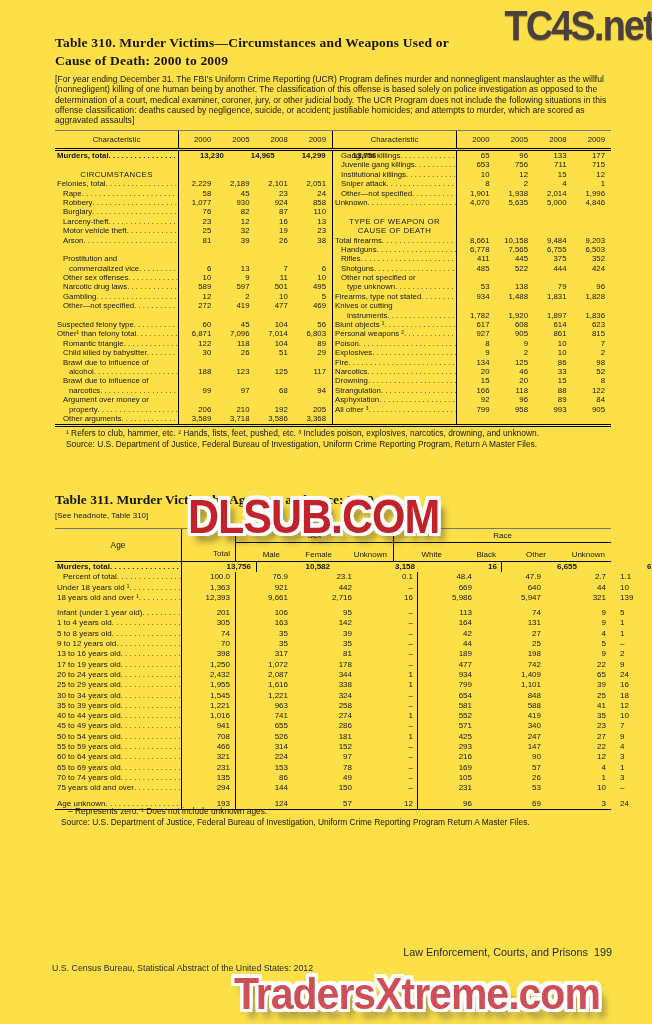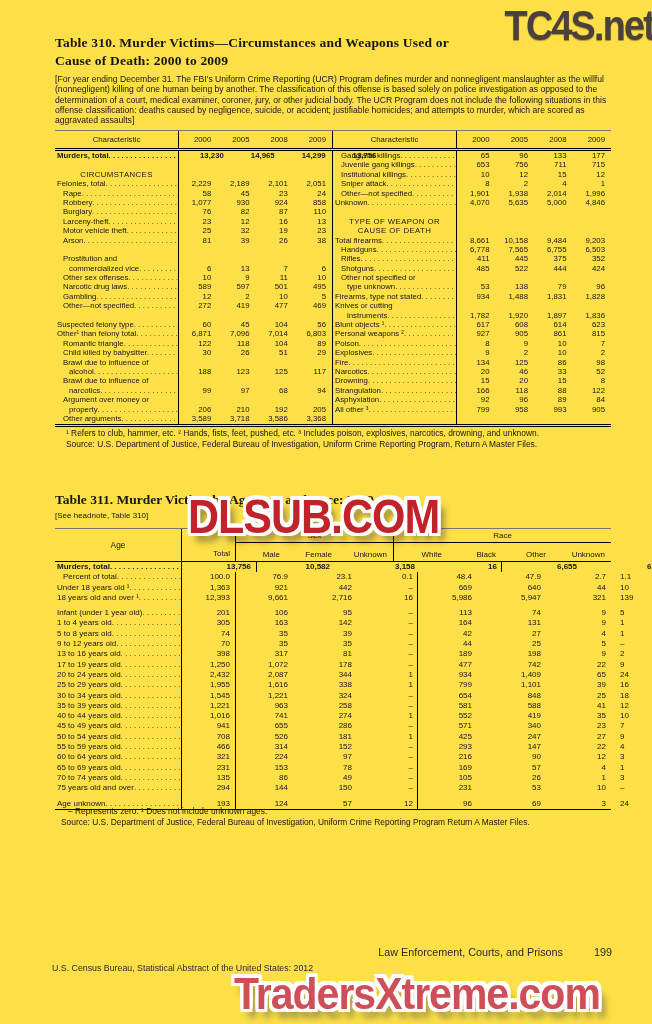--- a/index.html
+++ b/index.html
@@ -73,21 +73,21 @@
   .c1{flex:0 0 54px;align-self:stretch;border-right:1px solid #000;text-align:right;
       padding-right:5px;box-sizing:border-box;}
   .c2,.c3{flex:0 0 52px;text-align:right;padding-right:12px;}
   .c4{flex:0 0 54px;align-self:stretch;border-right:1px solid #000;text-align:right;
       padding-right:4px;box-sizing:border-box;}
   .c5,.c6{flex:0 0 54px;text-align:right;padding-right:15px;}
   .c7{flex:0 0 50px;text-align:right;padding-right:14px;}
   .c8{flex:1;text-align:right;padding-right:16px;}
   
   .foot-ch{position:absolute;top:946px;right:40px;font-size:10.8px;color:#2a2a2a;}
-  .foot-ch .pg{margin-left:31px;}
+  .foot-ch .pg{margin-left:6px;}
   .foot-credit{position:absolute;left:52px;top:963px;font-size:8.8px;color:#2a2a2a;}
   
   .wm{position:absolute;font-weight:bold;white-space:nowrap;z-index:50;}
   .wm-top{top:2px;right:-2px;font-size:42px;letter-spacing:-2px;
       transform:scaleX(.9);transform-origin:right top;color:#4a403c;
       text-shadow:0 1px 1px rgba(90,50,40,.5);}
   .wm-mid{left:188px;top:489px;font-size:43px;letter-spacing:-1px;color:#c2232b;
       transform:scaleY(1.12);transform-origin:left top;
       text-shadow:-3px -3px 0 #fff,3px -3px 0 #fff,-3px 3px 0 #fff,3px 3px 0 #fff,
         0 -3px 0 #fff,0 3px 0 #fff,-3px 0 0 #fff,3px 0 0 #fff,6px 7px 7px rgba(40,40,40,.55);}

